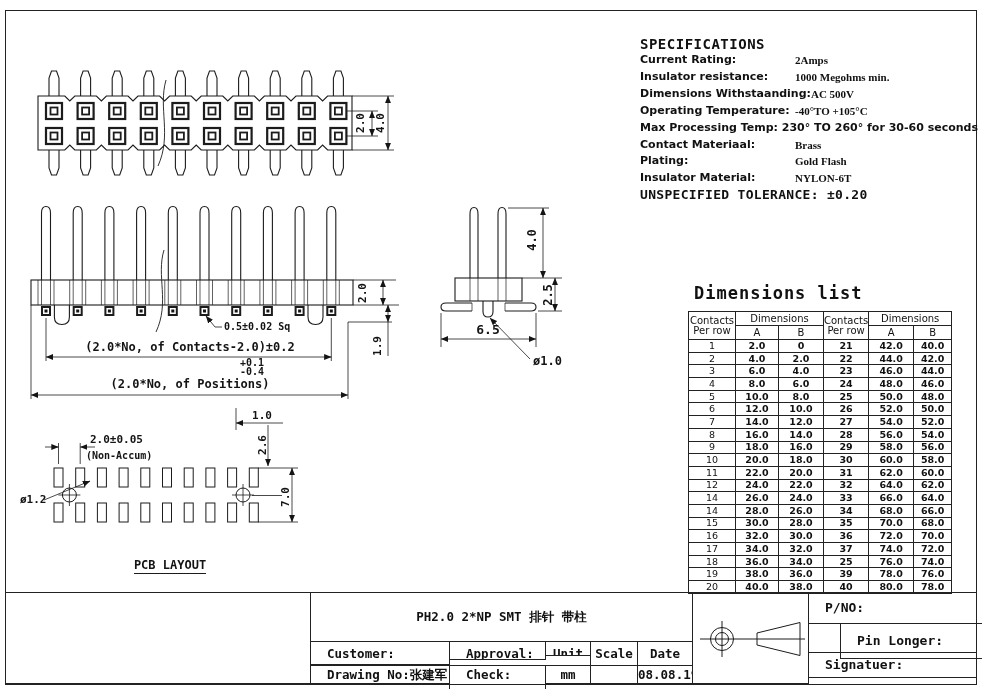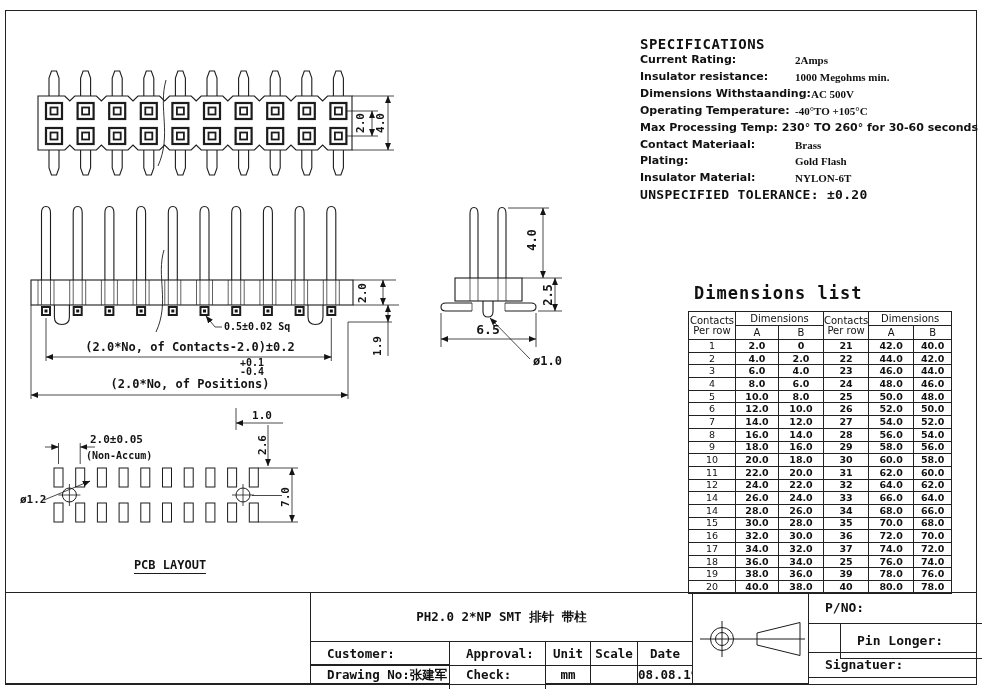--- a/index.html
+++ b/index.html
@@ -546,22 +546,22 @@
             <td class="b">80.0</td>
             <td class="b">78.0</td>
           </tr>
         </tbody>
     </table>
   </div>
 
   <div class="cell" style="left:5px;top:592px;width:306px;height:92px;"></div>
   <div class="cell ctr" style="left:310px;top:592px;width:383px;height:50px;line-height:48px;font-size:12.5px;">PH2.0 2*NP SMT 排针 带柱</div>
   <div class="cell pad" style="left:310px;top:641px;width:140px;height:24px;line-height:23px;">Customer:</div>
-  <div class="cell pad" style="left:449px;top:641px;width:97px;height:25px;line-height:23px;">Approval:</div>
-  <div class="cell ctr" style="left:545px;top:641px;width:46px;height:25px;line-height:23px;">Unit</div>
+  <div class="cell pad" style="left:449px;top:641px;width:97px;height:19px;line-height:23px;">Approval:</div>
+  <div class="cell ctr" style="left:545px;top:641px;width:46px;height:15px;line-height:23px;">Unit</div>
   <div class="cell ctr" style="left:590px;top:641px;width:48px;height:25px;line-height:23px;">Scale</div>
   <div class="cell ctr" style="left:637px;top:641px;width:56px;height:25px;line-height:23px;">Date</div>
   <div class="cell pad" style="left:310px;top:665px;width:140px;height:19px;line-height:17px;">Drawing No:张建军</div>
   <div class="cell pad" style="left:449px;top:665px;width:97px;height:27px;line-height:17px;">Check:</div>
   <div class="cell ctr" style="left:545px;top:665px;width:46px;height:19px;line-height:17px;">mm</div>
   <div class="cell ctr" style="left:590px;top:665px;width:48px;height:19px;line-height:17px;"></div>
   <div class="cell ctr" style="left:637px;top:665px;width:56px;height:19px;line-height:17px;">08.08.19</div>
 
   <div class="cell" style="left:692px;top:592px;width:117px;height:92px;">
     <svg width="115" height="90" viewBox="0 0 115 90" stroke="#1c1c1c" fill="none" stroke-width="1">

